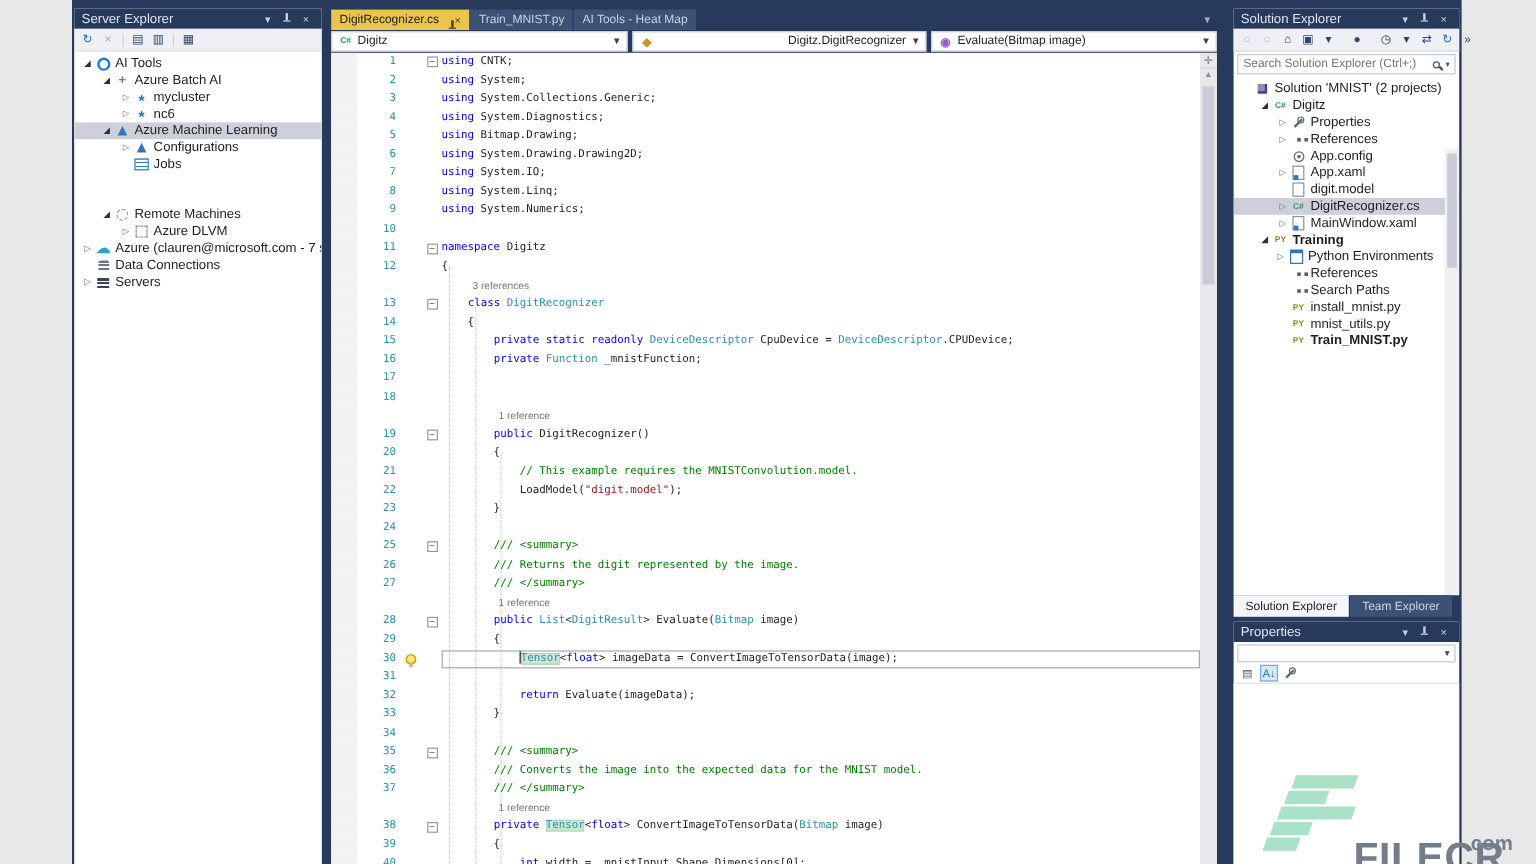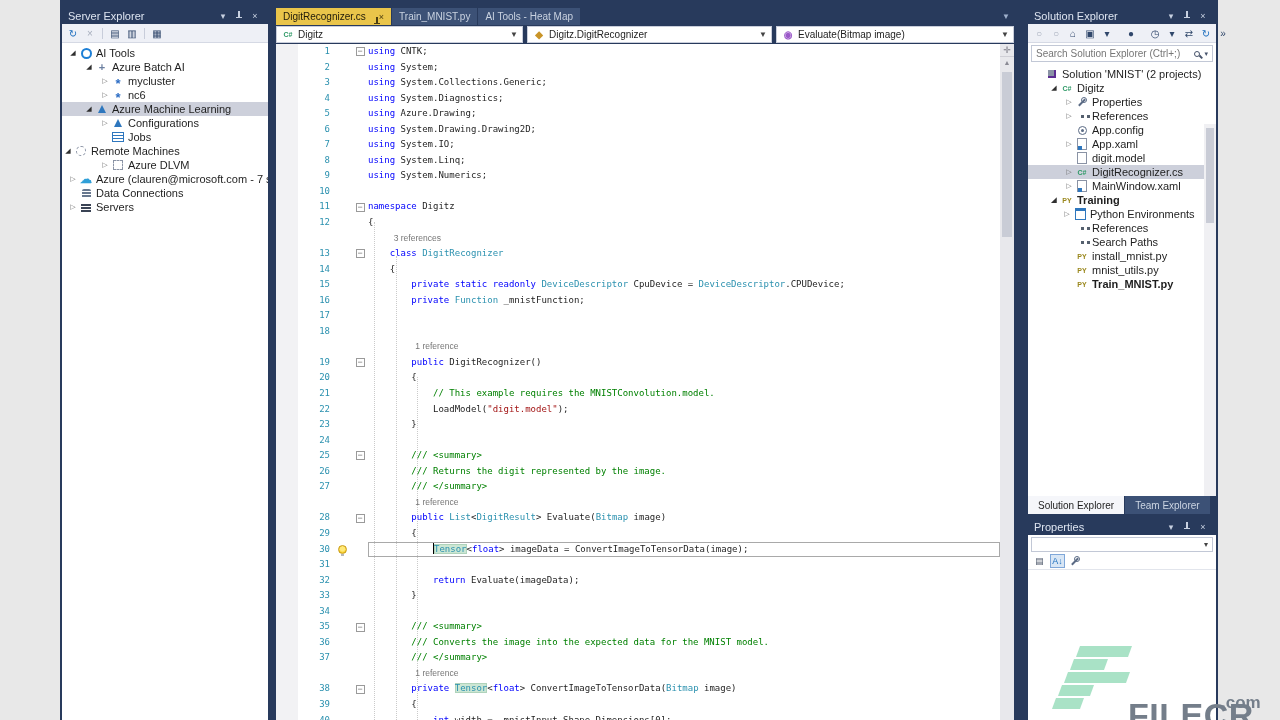--- a/index.html
+++ b/index.html
@@ -81,21 +81,21 @@
   .tab.active{background:#EAC54A;color:#1F1A0A;}
   .tab .x{margin-left:6px;font-size:9px;color:#4A3D10;}
   .tab .tpin{margin-left:7px;color:#4A3D10;}
   .tab .tpin .pinic{color:#4A3D10;}
   .tabstrip .strip-dd{position:absolute;right:4px;top:4px;color:#9FB0CC;font-size:8px;}
   .navbar{height:19px;display:flex;gap:4px;padding-top:1px;}
   .combo{background:#fff;border:1px solid #C9CEDB;height:17px;display:flex;align-items:center;
          padding:0 4px;font-size:10px;color:#1E1E1E;}
   .combo .grow{flex:1;}
   .combo .dd{font-size:8px;color:#444;margin-left:4px;}
-  .c1{width:247px;} .c2{width:245px;} .c3{flex:1;}
+  .c1{width:247px;} .c2{width:245px;text-align:right;} .c3{flex:1;}
 
   .codearea{position:absolute;left:0;top:36px;right:0;bottom:0;background:#fff;overflow:hidden;}
   .guide{position:absolute;width:0;border-left:1px dotted #CACACA;z-index:0;}
   .crow{display:flex;height:15.55px;position:relative;z-index:1;margin-right:14px;}
   .m-bp{width:22px;flex:none;background:#F2F2F4;}
   .m-num{width:34px;flex:none;text-align:right;font:9px/15.55px "DejaVu Sans Mono",monospace;
          color:#2B91AF;padding-right:2px;}
   .m-gl{width:20px;flex:none;display:flex;align-items:center;justify-content:center;}
   .m-fold{width:16px;flex:none;display:flex;align-items:center;justify-content:center;}
   .foldbox{width:9px;height:9px;border:1px solid #9A9A9A;background:#fff;font:7px/7px "DejaVu Sans Mono",monospace;
@@ -204,21 +204,21 @@
           <div class="trow" style="padding-left: 37px;">
             <span class="ar">▷</span>
             <span class="ic ic-flask"></span>
             <span>Configurations</span>
           </div>
           <div class="trow" style="padding-left: 37px;">
             <span class="ar"></span>
             <span class="ic ic-jobs"></span>
             <span>Jobs</span>
           </div>
-          <div class="trow" style="">
+          <div class="trow" style="padding-left: 21px; margin-top: 28px;">
             <span class="ar e">◢</span>
             <span class="ic ic-remote"></span>
             <span>Remote Machines</span>
           </div>
           <div class="trow" style="padding-left: 37px;">
             <span class="ar">▷</span>
             <span class="ic ic-dlvm"></span>
             <span>Azure DLVM</span>
           </div>
           <div class="trow" style="padding-left: 5px;">
@@ -308,21 +308,21 @@
             <span class="m-num">4</span>
             <span class="m-gl"></span>
             <span class="m-fold"></span>
             <span class="ctext"><span class="k">using</span><span class="p"> System.Diagnostics;</span></span>
           </div>
           <div class="crow">
             <span class="m-bp"></span>
             <span class="m-num">5</span>
             <span class="m-gl"></span>
             <span class="m-fold"></span>
-            <span class="ctext"><span class="k">using</span><span class="p"> Azure.Drawing;</span></span>
+            <span class="ctext"><span class="k">using</span><span class="p"> Bitmap.Drawing;</span></span>
           </div>
           <div class="crow">
             <span class="m-bp"></span>
             <span class="m-num">6</span>
             <span class="m-gl"></span>
             <span class="m-fold"></span>
             <span class="ctext"><span class="k">using</span><span class="p"> System.Drawing.Drawing2D;</span></span>
           </div>
           <div class="crow">
             <span class="m-bp"></span>

